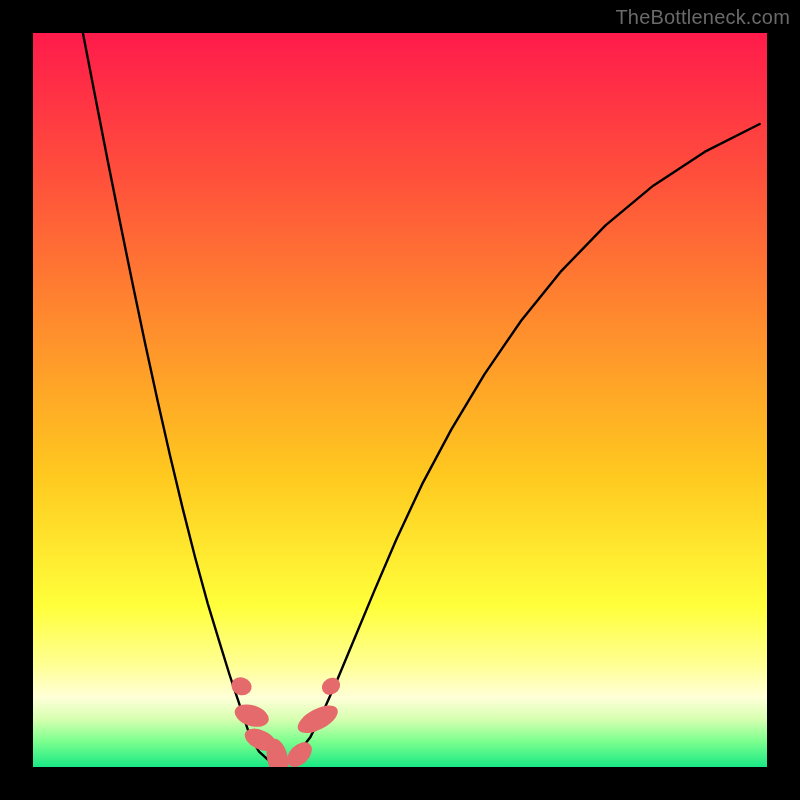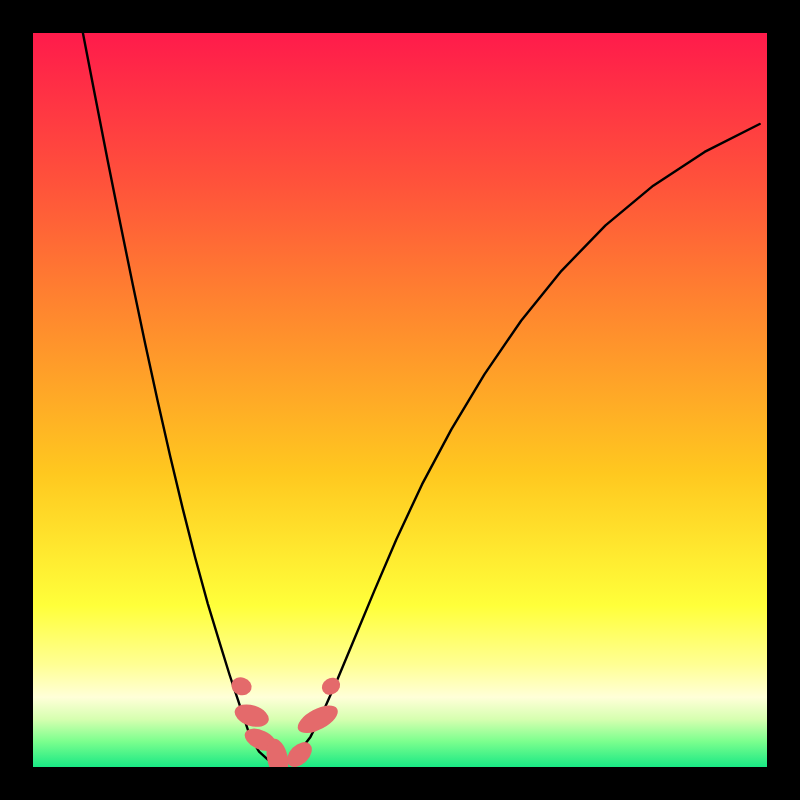--- a/index.html
+++ b/index.html
@@ -65,13 +65,14 @@
           <ellipse cx="208.46" cy="653.26" rx="8.81" ry="10.28" fill="#e46a6b" transform="rotate(-72 208.46 653.26)"></ellipse>
           <ellipse cx="218.73" cy="682.62" rx="10.28" ry="17.62" fill="#e46a6b" transform="rotate(-72 218.73 682.62)"></ellipse>
           <ellipse cx="227.54" cy="706.84" rx="9.54" ry="16.88" fill="#e46a6b" transform="rotate(-65 227.54 706.84)"></ellipse>
           <ellipse cx="244.42" cy="725.19" rx="10.28" ry="19.82" fill="#e46a6b" transform="rotate(-12 244.42 725.19)"></ellipse>
           <ellipse cx="266.44" cy="721.52" rx="9.54" ry="14.68" fill="#e46a6b" transform="rotate(45 266.44 721.52)"></ellipse>
           <ellipse cx="284.79" cy="686.29" rx="10.28" ry="22.02" fill="#e46a6b" transform="rotate(62 284.79 686.29)"></ellipse>
           <ellipse cx="298.00" cy="653.26" rx="8.07" ry="9.54" fill="#e46a6b" transform="rotate(58 298.00 653.26)"></ellipse>
         </g>
     </svg>
   </div>
+  <div class="watermark">TheBottleneck.com</div>
 </div>
 
 </body></html>

